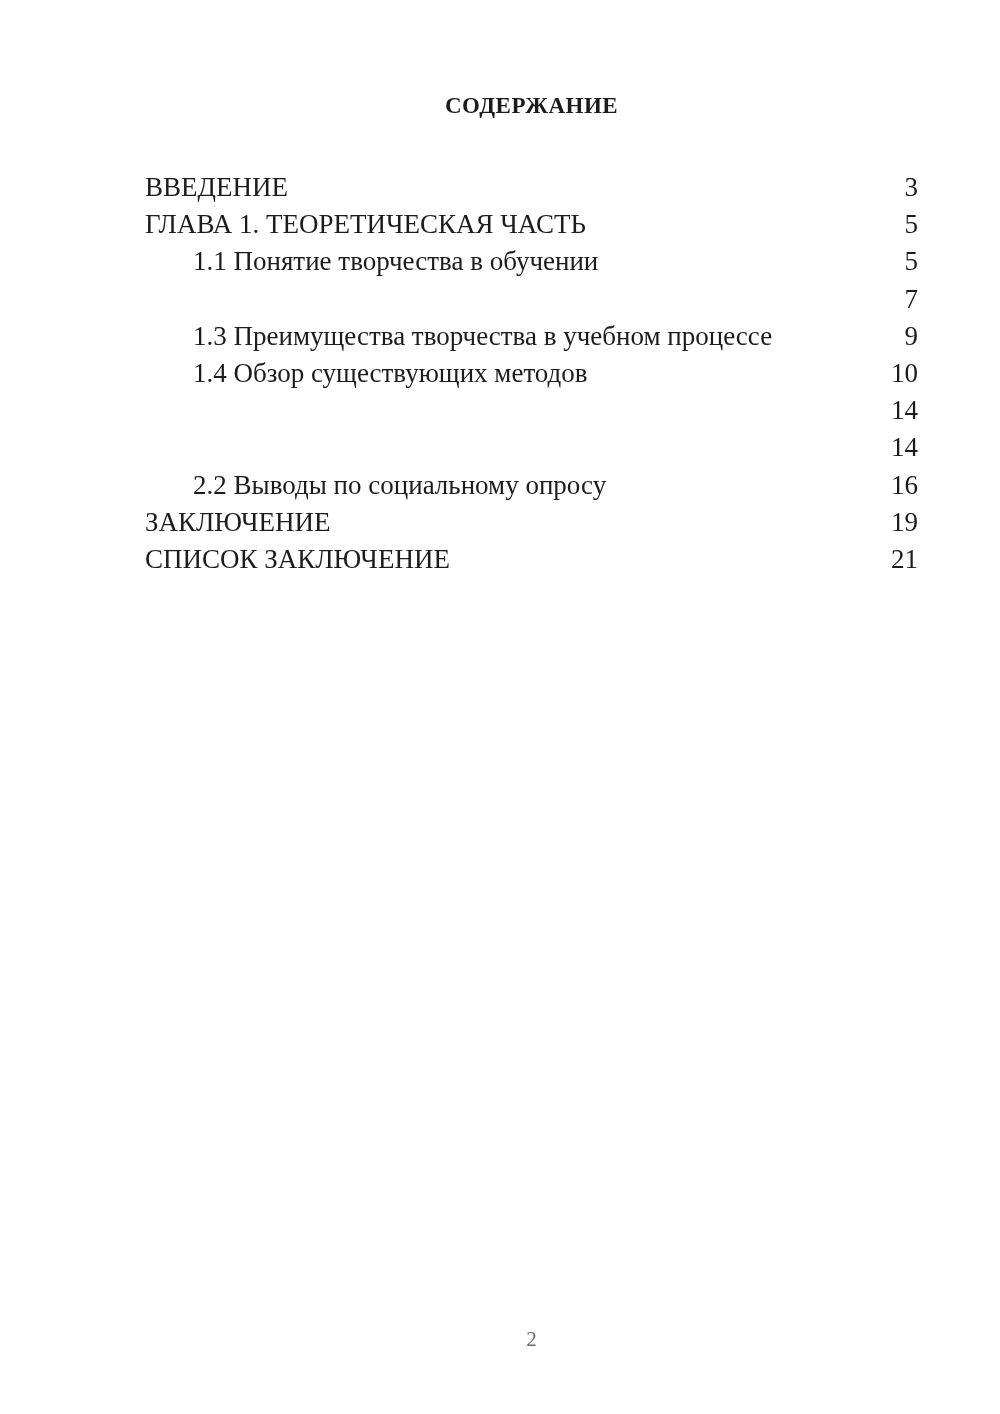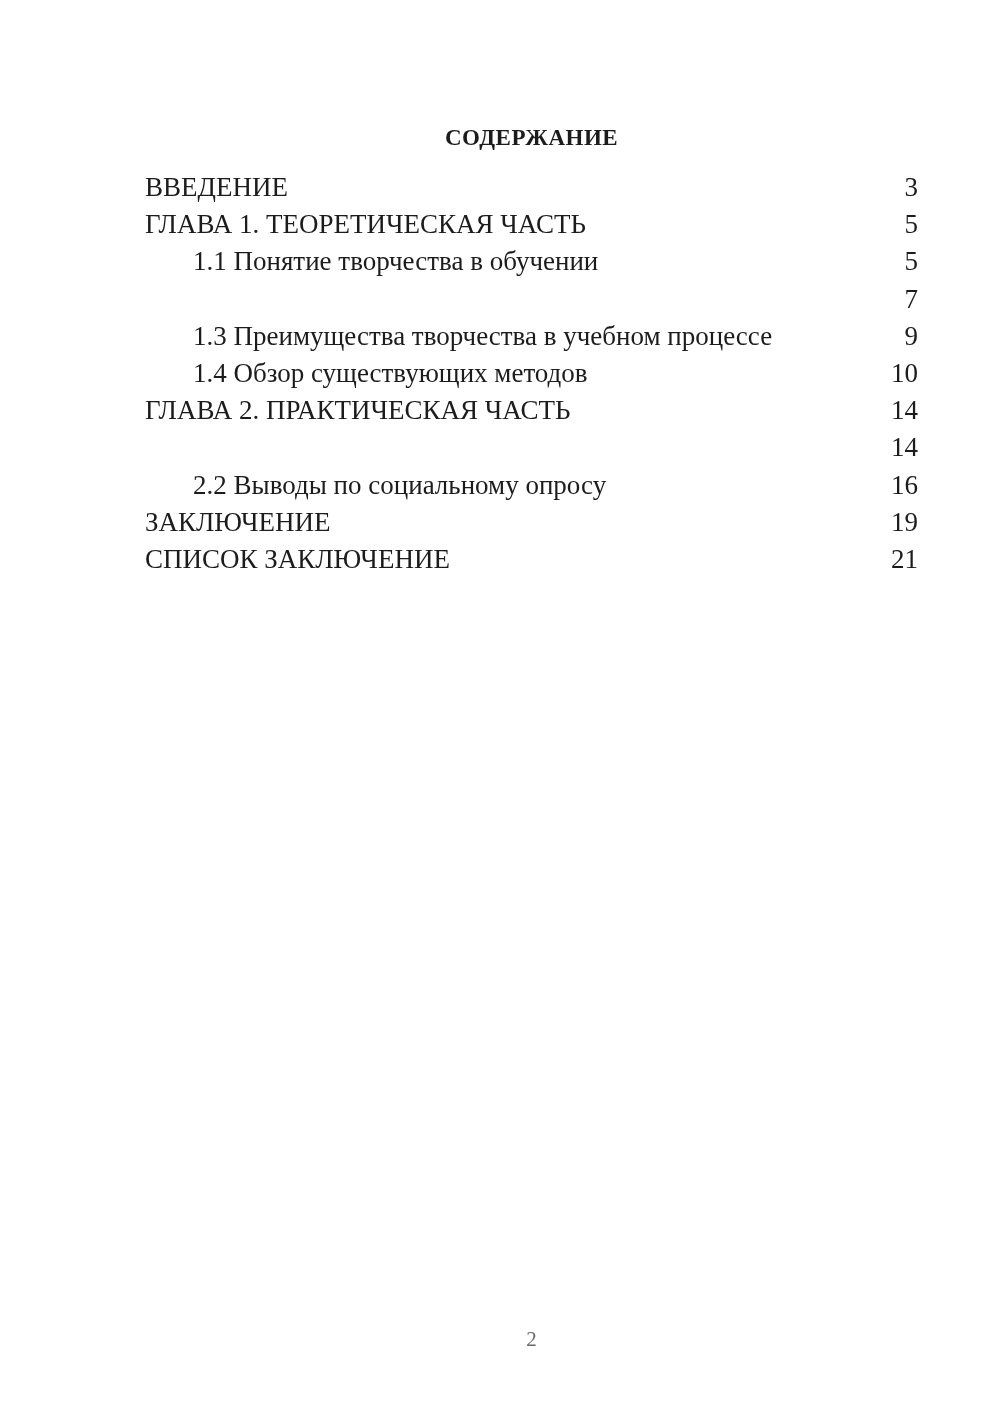--- a/index.html
+++ b/index.html
@@ -19,21 +19,20 @@
   .doc-title {
     position: absolute;
     top: 93px;
     left: 145px;
     right: 82px;
     text-align: center;
     font-size: 23px;
     font-weight: bold;
     letter-spacing: 0.5px;
     color: #1c1c1c;
-    margin-top: 32px;
   }
   .toc {
     position: absolute;
     top: 169px;
     left: 145px;
     right: 82px;
   }
   .toc-row {
     display: flex;
     align-items: center;
@@ -96,21 +95,20 @@
         <span class="toc-label">1.3 Преимущества творчества в учебном процессе</span>
         <span class="toc-fill"></span>
         <span class="toc-page">9</span>
       </div>
       <div class="toc-row indent">
         <span class="toc-label">1.4 Обзор существующих методов</span>
         <span class="toc-fill"></span>
         <span class="toc-page">10</span>
       </div>
       <div class="toc-row">
-        <span class="toc-label">ГЛАВА 2. ПРАКТИЧЕСКАЯ ЧАСТЬ</span>
         <span class="toc-fill"></span>
         <span class="toc-page">14</span>
       </div>
       <div class="toc-row indent">
         <span class="toc-fill"></span>
         <span class="toc-page">14</span>
       </div>
       <div class="toc-row indent">
         <span class="toc-label">2.2 Выводы по социальному опросу</span>
         <span class="toc-fill"></span>

